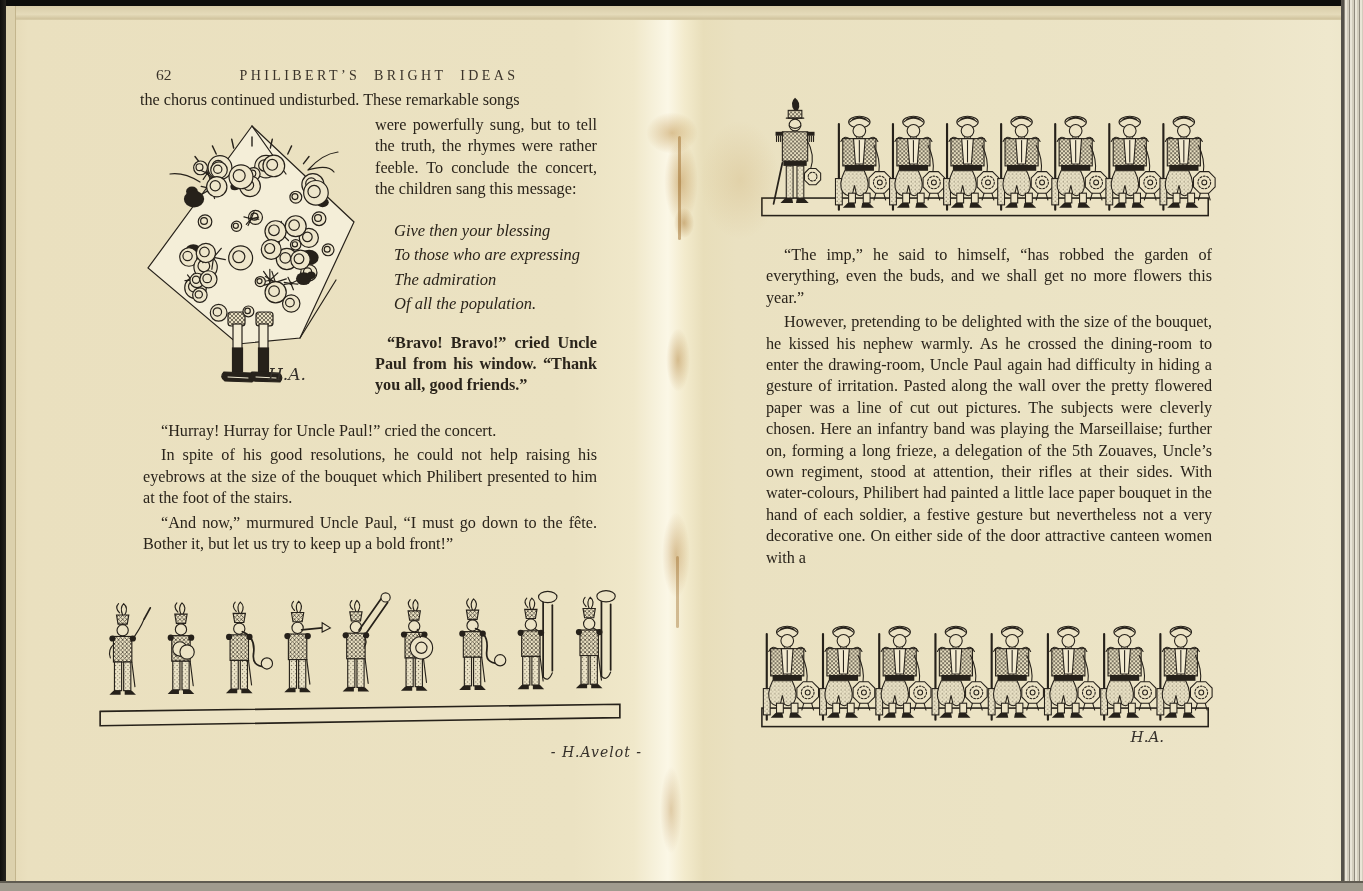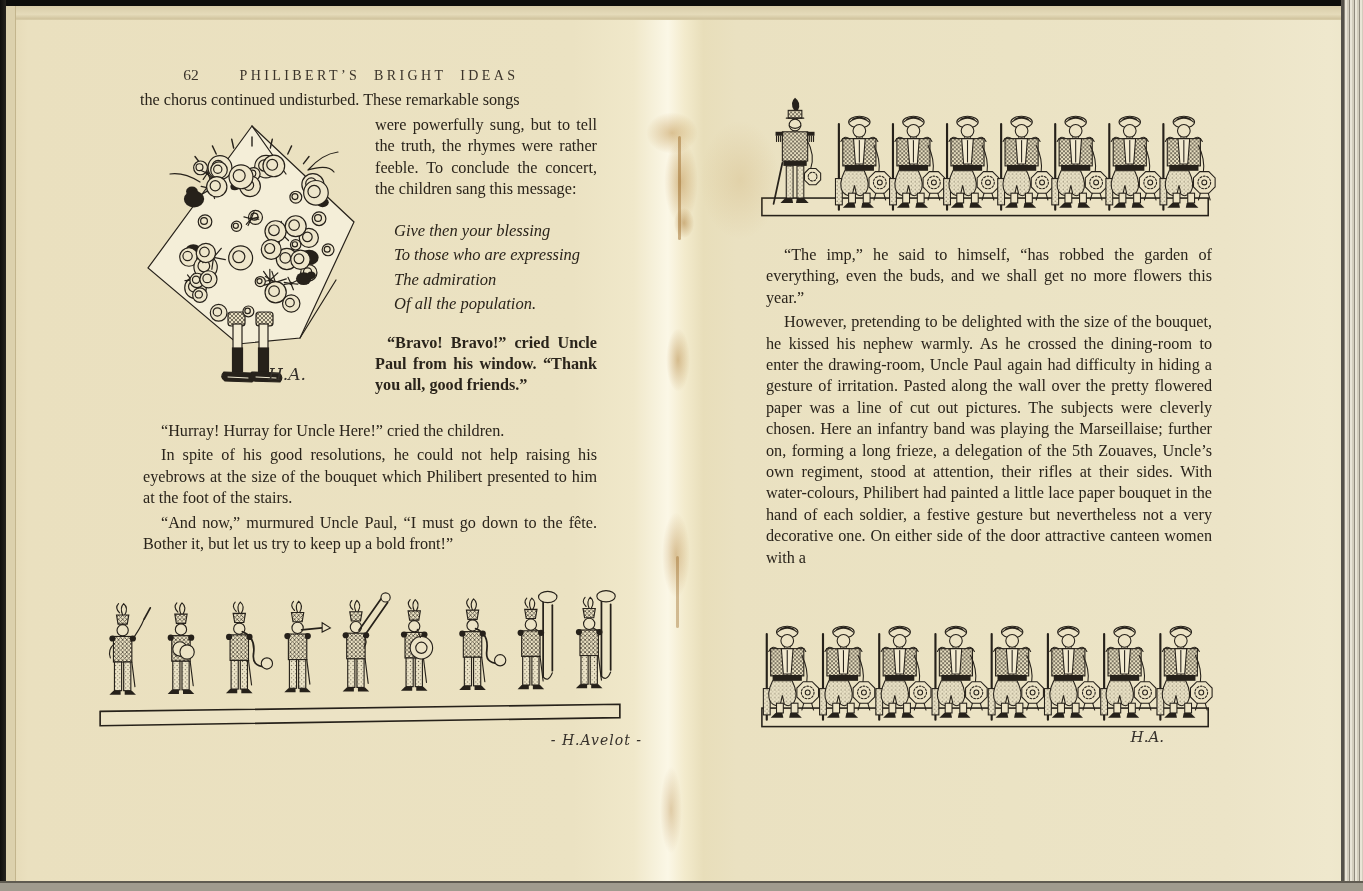--- a/index.html
+++ b/index.html
@@ -25,38 +25,38 @@
     background:#a09b8e;border-top:2px solid #5f5b51;}
   .page{position:absolute;top:20px;height:864px;}
   .page-left{left:10px;width:650px;}
   .page-right{left:700px;width:648px;}
   .runhead{position:absolute;display:flex;align-items:baseline;
     font-size:14px;letter-spacing:3.4px;word-spacing:7px;color:#37permanent;}
   .runhead{color:#3a332a;}
   .ph-left{top:46px;left:130px;width:462px;}
   .ph-right{top:46px;left:63px;width:452px;}
   .pagenum{font-size:15.5px;letter-spacing:0;}
-  .pn-left{width:70px;text-align:center;padding-left:16px;}
+  .pn-left{width:70px;text-align:left;padding-left:16px;}
   .pn-right{width:70px;text-align:right;padding-right:28px;}
   .ph-spacer{width:70px;}
   .runtitle{flex:1;text-align:center;}
   .bodytext{font-size:16.2px;line-height:21.4px;text-align:justify;}
   .bodytext p{margin:3px;text-indent:18px;}
   .noindent{text-indent:0 !important;}
   .opening{position:absolute;top:70px;left:130px;width:460px;}
   .wraprow{position:absolute;top:92px;left:130px;width:460px;display:flex;}
   .bouquet-box{width:224px;flex:0 0 224px;position:relative;}
   .rightcol{flex:1;padding-left:8px;}
   .verse{font-style:italic;font-size:16.5px;line-height:24.5px;
     margin:18px 0 0 22px;}
   .bravo{margin-top:16px !important;text-indent:12px !important;font-weight:bold;}
   .lowerpars{position:absolute;top:398px;left:130px;width:460px;}
   .band-box{position:absolute;top:570px;left:84px;width:532px;height:178px;}
   .sig{font-style:italic;font-size:14px;color:#35302a;font-family:"DejaVu Serif",serif;}
-  .sig-band{position:absolute;right:-16px;bottom:20px;letter-spacing:1px;}
+  .sig-band{position:absolute;right:-16px;bottom:8px;letter-spacing:1px;}
   .sig-bouquet{position:absolute;left:128px;top:252px;font-size:17px;}
   .rp-pars{position:absolute;top:222px;left:63px;width:452px;}
   .zrow-top{position:absolute;top:74px;left:58px;width:458px;height:136px;}
   .zrow-bottom{position:absolute;top:578px;left:58px;width:458px;height:150px;}
   .sig-z{position:absolute;right:52px;bottom:2px;font-size:15px;}
   svg{display:block;}
   .stain{position:absolute;pointer-events:none;border-radius:50%;}
 </style>
 </head>
 <body>
@@ -273,21 +273,21 @@
           <div>Give then your blessing</div>
           <div>To those who are expressing</div>
           <div>The admiration</div>
           <div>Of all the population.</div>
         </div>
         <p class="bravo">“Bravo! Bravo!” cried Uncle Paul from his window.  “Thank you all, good friends.”</p>
       </div>
     </div>
 
     <div class="bodytext lowerpars">
-      <p>“Hurray!  Hurray for Uncle Here!” cried the children.</p>
+      <p>“Hurray!  Hurray for Uncle Paul!” cried the concert.</p>
       <p>In spite of his good resolutions, he could not help raising his eyebrows at the size of the bouquet which Philibert presented to him at the foot of the stairs.</p>
       <p>“And now,” murmured Uncle Paul, “I must go down to the fête.  Bother it, but let us try to keep up a bold front!”</p>
     </div>
 
     <div class="band-box">
       <svg id="band-svg" width="532" height="160" viewBox="0 0 520 155">
           <defs>
             <pattern id="bd-cross" width="4" height="4" patternUnits="userSpaceOnUse">
               <rect width="4" height="4" fill="#e9e0c2"></rect>
               <path d="M0 0L4 4M4 0L0 4" stroke="#4a4337" stroke-width="0.7" fill="none"></path>

